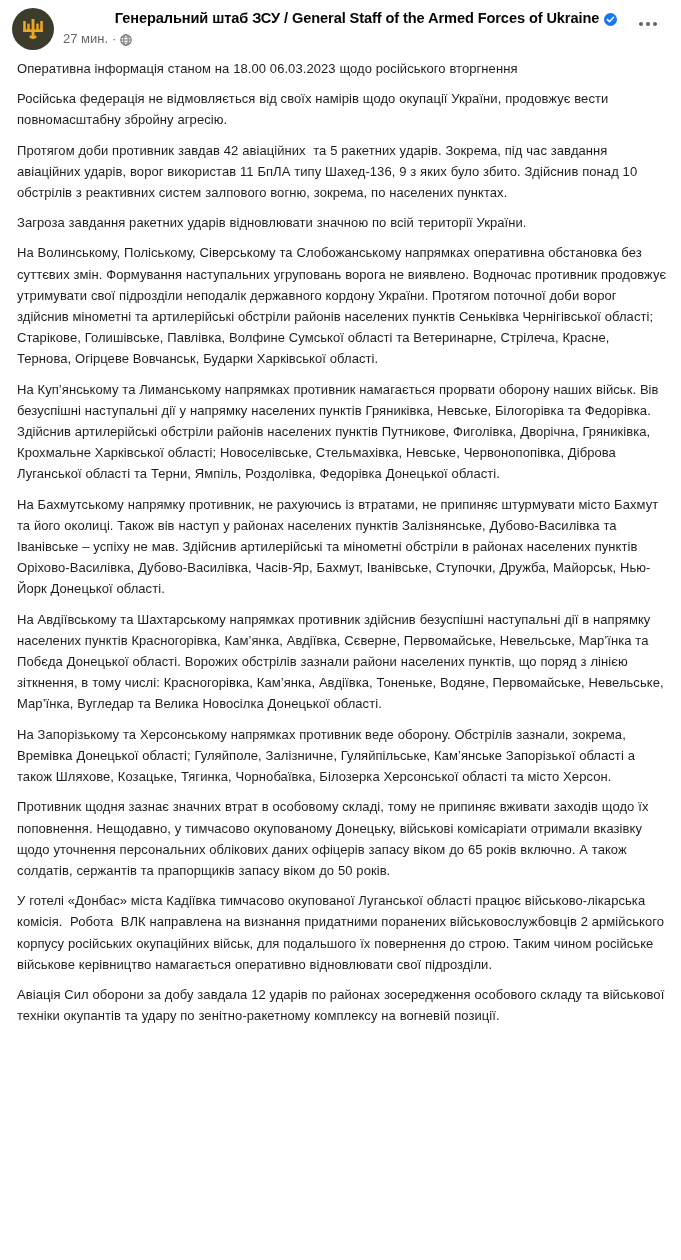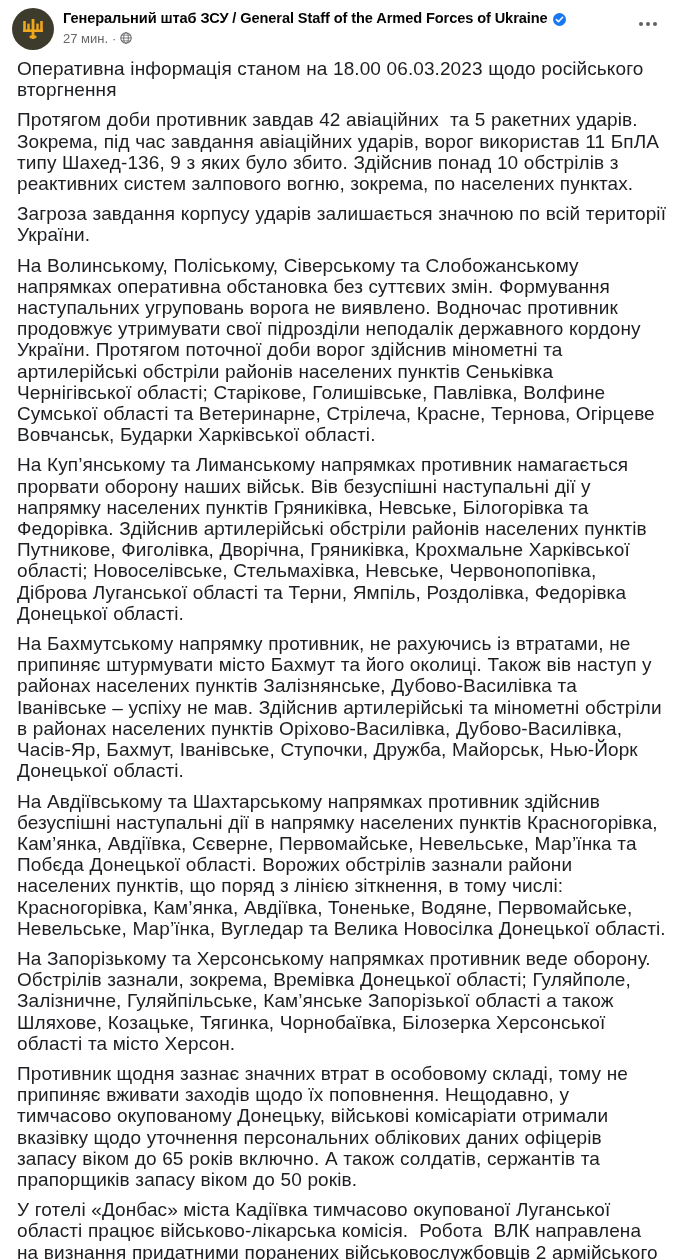--- a/index.html
+++ b/index.html
@@ -54,41 +54,42 @@
     flex: 1 1 auto;
     min-width: 0;
     padding-top: 1px;
   }
 
   .author-line {
     display: flex;
     align-items: center;
     line-height: 17px;
     white-space: nowrap;
+    justify-content: center;
   }
 
   .author-name {
     font-size: 14.6px;
     font-weight: 700;
     color: #050505;
     letter-spacing: -0.1px;
     line-height: 18px;
   }
 
   .verified-badge {
     display: inline-flex;
     margin-left: 5px;
     flex: 0 0 auto;
     position: relative;
     top: 1px;
   }
 
   .meta-line {
     display: flex;
-    align-items: flex-start;
+    align-items: center;
     margin-top: 4px;
     font-size: 13px;
     color: #65676b;
     line-height: 16px;
   }
   .meta-sep {
     margin: 0 4px;
     color: #65676b;
     font-size: 13px;
   }
@@ -118,21 +119,21 @@
     background: #606266;
   }
 
   
   .post-body {
     padding: 6px 14px 0 17px;
     box-sizing: border-box;
   }
 
   .para {
-    font-size: 19px;
+    font-size: 13px;
     line-height: 21.2px;
     color: #1c1e21;
     margin: 0 0 9px 0;
     letter-spacing: 0.005em;
     word-spacing: 0.01em;
     white-space: pre-wrap;
     max-width: 650px;
   }
   .para:last-child { margin-bottom: 0; }
 </style>
@@ -187,22 +188,23 @@
 
     <div class="menu-dots" title="More">
       <span></span>
       <span></span>
       <span></span>
     </div>
   </div>
 
   <div class="post-body">
     <p class="para">Оперативна інформація станом на 18.00 06.03.2023 щодо російського вторгнення</p>
+    <p class="para">Російська федерація не відмовляється від своїх намірів щодо окупації України, продовжує вести повномасштабну збройну агресію.</p>
     <p class="para">Протягом доби противник завдав 42 авіаційних  та 5 ракетних ударів. Зокрема, під час завдання авіаційних ударів, ворог використав 11 БпЛА типу Шахед-136, 9 з яких було збито. Здійснив понад 10 обстрілів з реактивних систем залпового вогню, зокрема, по населених пунктах.</p>
-    <p class="para">Загроза завдання корпусу ударів залишається значною по всій території України.</p>
+    <p class="para">Загроза завдання ракетних ударів відновлювати значною по всій території України.</p>
     <p class="para">На Волинському, Поліському, Сіверському та Слобожанському напрямках оперативна обстановка без суттєвих змін. Формування наступальних угруповань ворога не виявлено. Водночас противник продовжує утримувати свої підрозділи неподалік державного кордону України. Протягом поточної доби ворог здійснив мінометні та артилерійські обстріли районів населених пунктів Сеньківка Чернігівської області; Старікове, Голишівське, Павлівка, Волфине Сумської області та Ветеринарне, Стрілеча, Красне, Тернова, Огірцеве Вовчанськ, Бударки Харківської області.</p>
     <p class="para">На Куп’янському та Лиманському напрямках противник намагається прорвати оборону наших військ. Вів безуспішні наступальні дії у напрямку населених пунктів Гряниківка, Невське, Білогорівка та Федорівка. Здійснив артилерійські обстріли районів населених пунктів Путникове, Фиголівка, Дворічна, Гряниківка, Крохмальне Харківської області; Новоселівське, Стельмахівка, Невське, Червонопопівка, Діброва Луганської області та Терни, Ямпіль, Роздолівка, Федорівка Донецької області.</p>
     <p class="para">На Бахмутському напрямку противник, не рахуючись із втратами, не припиняє штурмувати місто Бахмут та його околиці. Також вів наступ у районах населених пунктів Залізнянське, Дубово-Василівка та Іванівське – успіху не мав. Здійснив артилерійські та мінометні обстріли в районах населених пунктів Оріхово-Василівка, Дубово-Василівка, Часів-Яр, Бахмут, Іванівське, Ступочки, Дружба, Майорськ, Нью-Йорк Донецької області.</p>
     <p class="para">На Авдіївському та Шахтарському напрямках противник здійснив безуспішні наступальні дії в напрямку населених пунктів Красногорівка, Кам’янка, Авдіївка, Сєверне, Первомайське, Невельське, Мар’їнка та Побєда Донецької області. Ворожих обстрілів зазнали райони населених пунктів, що поряд з лінією зіткнення, в тому числі: Красногорівка, Кам’янка, Авдіївка, Тоненьке, Водяне, Первомайське, Невельське, Мар’їнка, Вугледар та Велика Новосілка Донецької області.</p>
     <p class="para">На Запорізькому та Херсонському напрямках противник веде оборону. Обстрілів зазнали, зокрема, Времівка Донецької області; Гуляйполе, Залізничне, Гуляйпільське, Кам’янське Запорізької області а також Шляхове, Козацьке, Тягинка, Чорнобаївка, Білозерка Херсонської області та місто Херсон.</p>
     <p class="para">Противник щодня зазнає значних втрат в особовому складі, тому не припиняє вживати заходів щодо їх поповнення. Нещодавно, у тимчасово окупованому Донецьку, військові комісаріати отримали вказівку щодо уточнення персональних облікових даних офіцерів запасу віком до 65 років включно. А також солдатів, сержантів та прапорщиків запасу віком до 50 років.</p>
     <p class="para">У готелі «Донбас» міста Кадіївка тимчасово окупованої Луганської області працює військово-лікарська комісія.  Робота  ВЛК направлена на визнання придатними поранених військовослужбовців 2 армійського корпусу російських окупаційних військ, для подальшого їх повернення до строю. Таким чином російське військове керівництво намагається оперативно відновлювати свої підрозділи.</p>
     <p class="para">Авіація Сил оборони за добу завдала 12 ударів по районах зосередження особового складу та військової техніки окупантів та удару по зенітно-ракетному комплексу на вогневій позиції.</p>
 
   </div>

